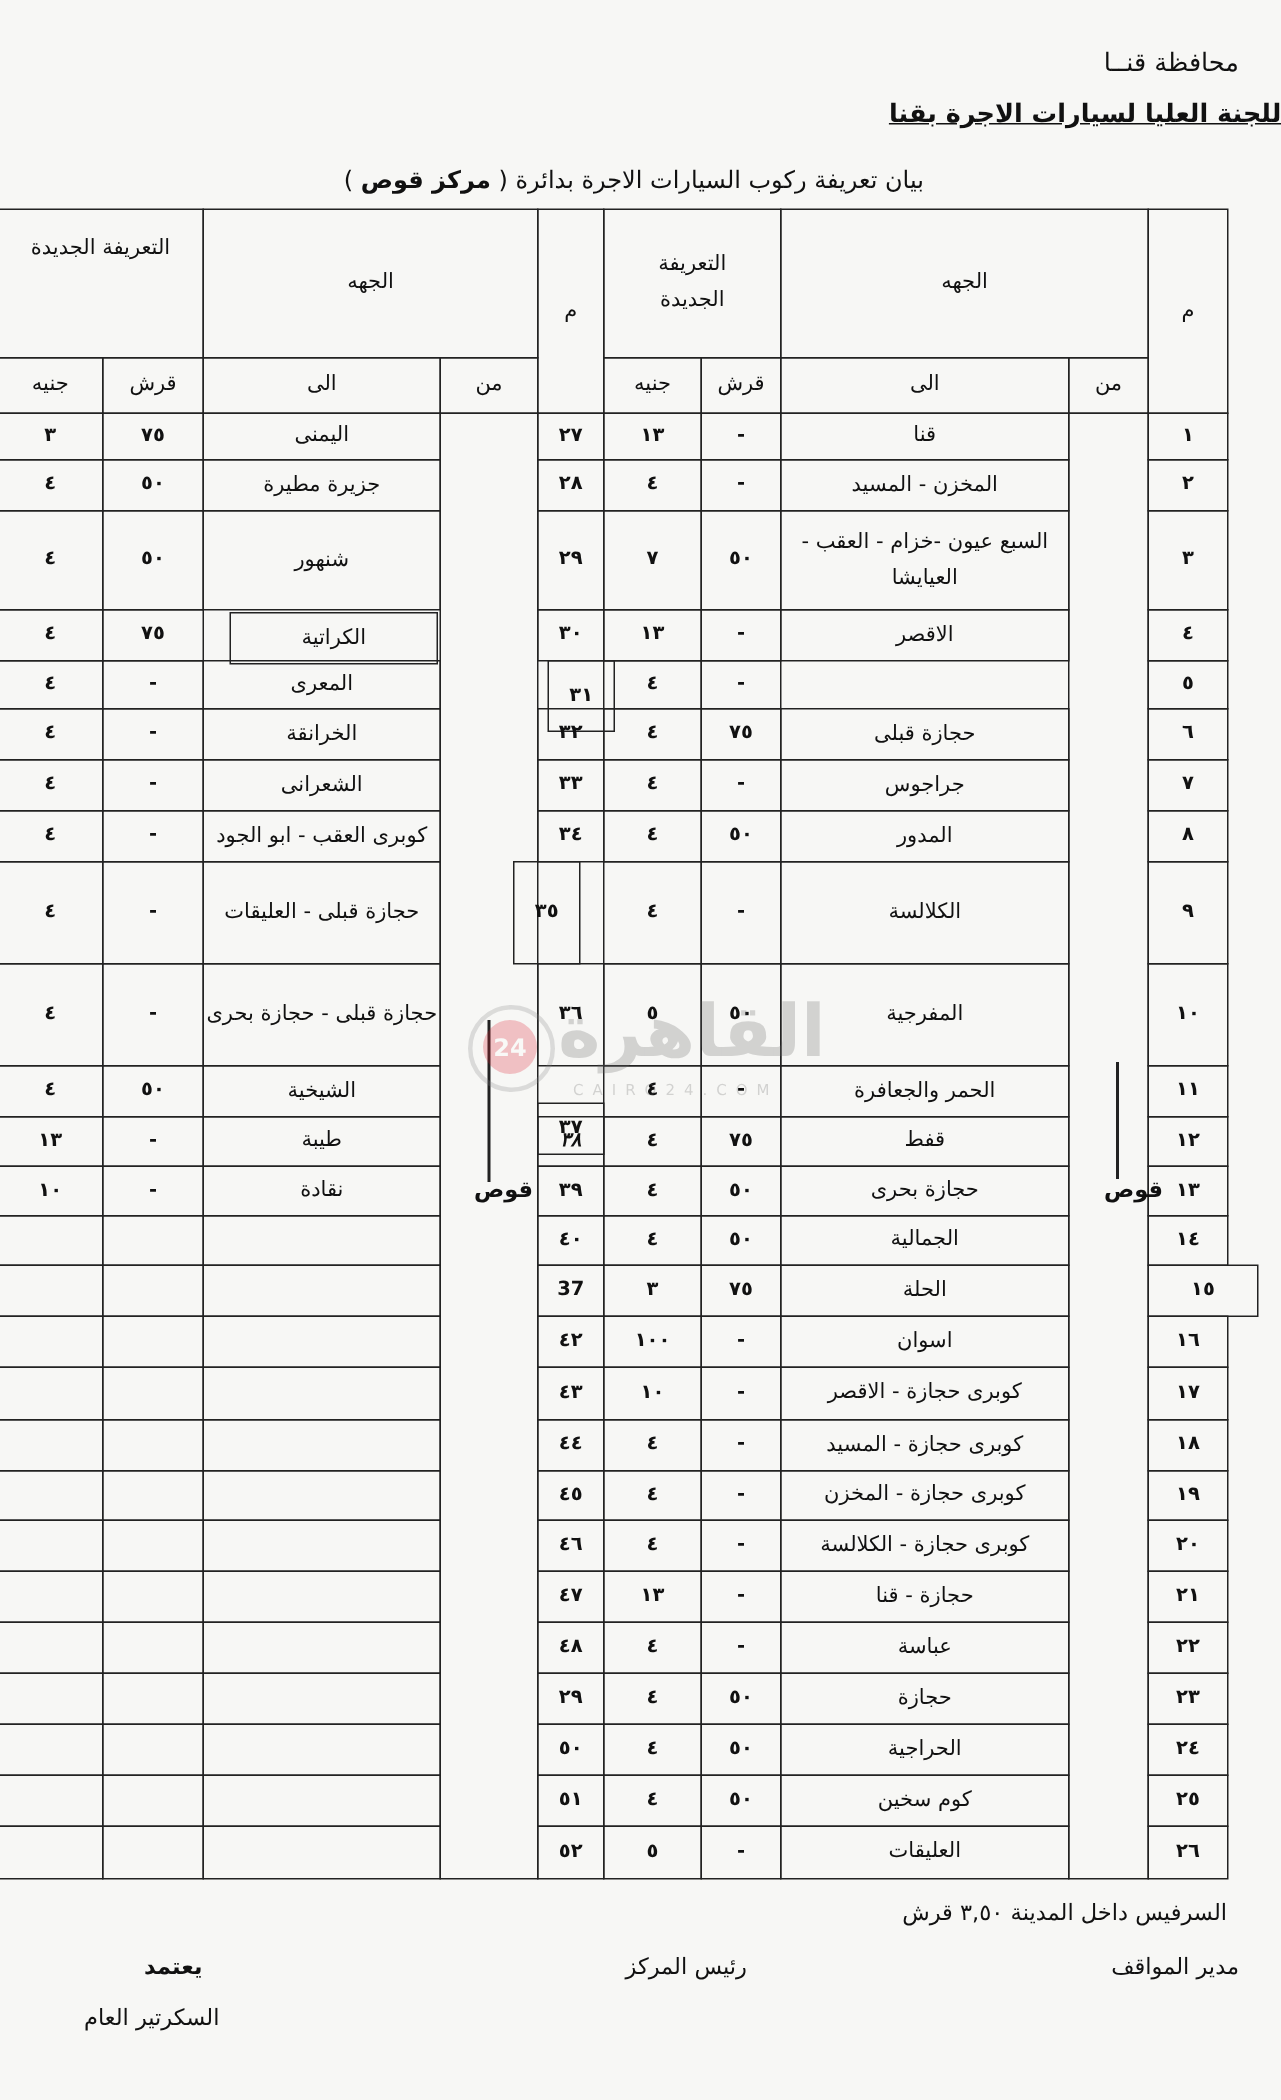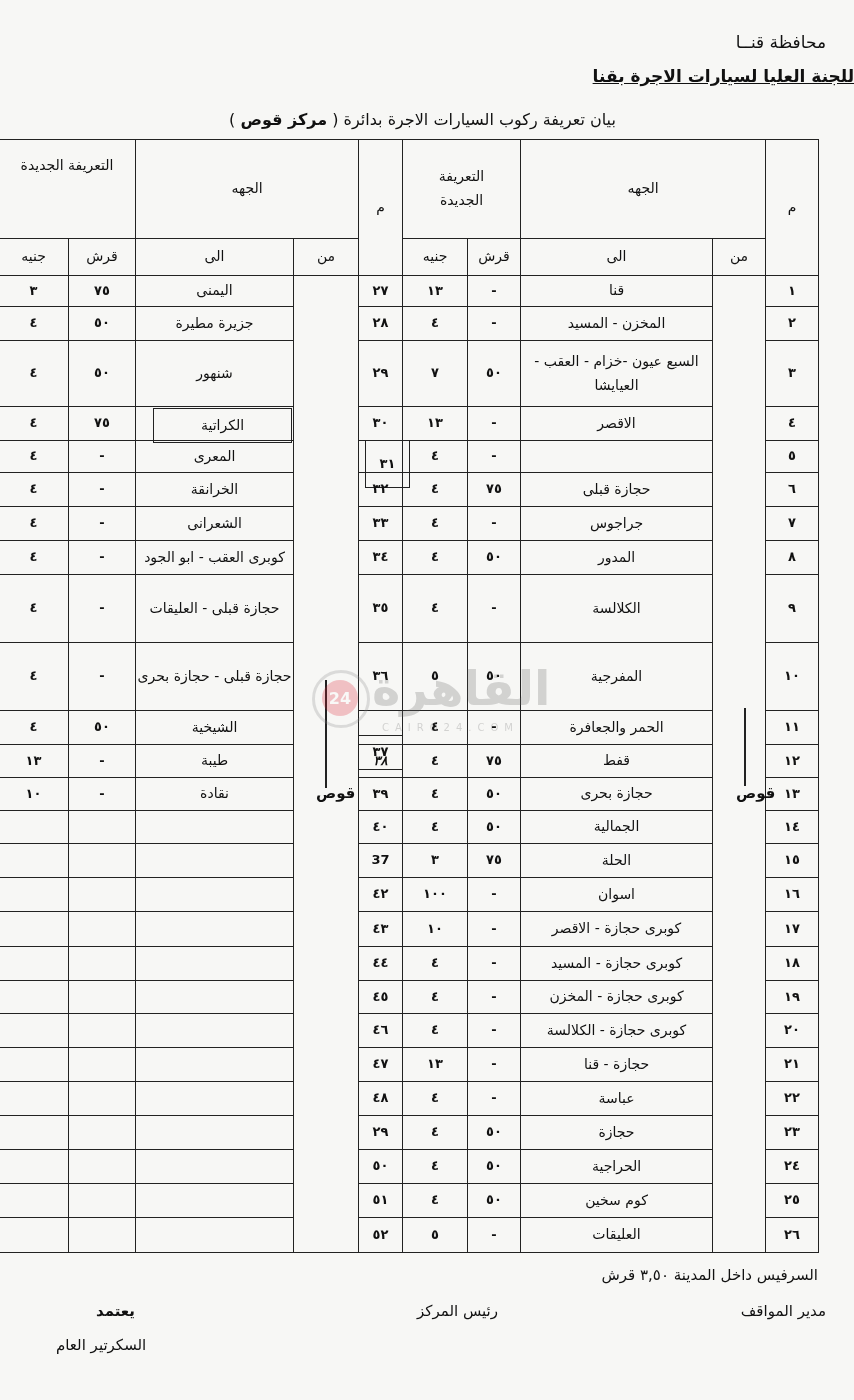--- a/index.html
+++ b/index.html
@@ -138,21 +138,21 @@
     <div class="cell num" style="left: 467px; top: 540px; width: 54px; height: 35px;">٥٠</div>
     <div class="cell num" style="left: 402px; top: 540px; width: 66px; height: 35px;">٤</div>
     <div class="cell num" style="left: 358px; top: 540px; width: 45px; height: 35px;">٣٤</div>
     <div class="cell" style="left: 135px; top: 540px; width: 159px; height: 35px;">كوبرى العقب - ابو الجود</div>
     <div class="cell num" style="left: 68px; top: 540px; width: 68px; height: 35px;">-</div>
     <div class="cell num" style="left: -2px; top: 540px; width: 71px; height: 35px;">٤</div>
     <div class="cell num" style="left: 765px; top: 574px; width: 54px; height: 69px;">٩</div>
     <div class="cell" style="left: 520px; top: 574px; width: 193px; height: 69px;">الكلالسة</div>
     <div class="cell num" style="left: 467px; top: 574px; width: 54px; height: 69px;">-</div>
     <div class="cell num" style="left: 402px; top: 574px; width: 66px; height: 69px;">٤</div>
-    <div class="cell num" style="left: 358px; top: 574px; width: 45px; height: 69px;">٣٥</div>
+    <div class="cell num" style="left: 342px; top: 574px; width: 45px; height: 69px;">٣٥</div>
     <div class="cell" style="left: 135px; top: 574px; width: 159px; height: 69px;">حجازة قبلى - العليقات</div>
     <div class="cell num" style="left: 68px; top: 574px; width: 68px; height: 69px;">-</div>
     <div class="cell num" style="left: -2px; top: 574px; width: 71px; height: 69px;">٤</div>
     <div class="cell num" style="left: 765px; top: 642px; width: 54px; height: 69px;">١٠</div>
     <div class="cell" style="left: 520px; top: 642px; width: 193px; height: 69px;">المفرجية</div>
     <div class="cell num" style="left: 467px; top: 642px; width: 54px; height: 69px;">٥٠</div>
     <div class="cell num" style="left: 402px; top: 642px; width: 66px; height: 69px;">٥</div>
     <div class="cell num" style="left: 358px; top: 642px; width: 45px; height: 69px;">٣٦</div>
     <div class="cell" style="left: 135px; top: 642px; width: 159px; height: 69px;">حجازة قبلى - حجازة بحرى</div>
     <div class="cell num" style="left: 68px; top: 642px; width: 68px; height: 69px;">-</div>
@@ -182,21 +182,21 @@
     <div class="cell num" style="left: 68px; top: 777px; width: 68px; height: 34px;">-</div>
     <div class="cell num" style="left: -2px; top: 777px; width: 71px; height: 34px;">١٠</div>
     <div class="cell num" style="left: 765px; top: 810px; width: 54px; height: 34px;">١٤</div>
     <div class="cell" style="left: 520px; top: 810px; width: 193px; height: 34px;">الجمالية</div>
     <div class="cell num" style="left: 467px; top: 810px; width: 54px; height: 34px;">٥٠</div>
     <div class="cell num" style="left: 402px; top: 810px; width: 66px; height: 34px;">٤</div>
     <div class="cell num" style="left: 358px; top: 810px; width: 45px; height: 34px;">٤٠</div>
     <div class="cell" style="left: 135px; top: 810px; width: 159px; height: 34px;"></div>
     <div class="cell num" style="left: 68px; top: 810px; width: 68px; height: 34px;"></div>
     <div class="cell num" style="left: -2px; top: 810px; width: 71px; height: 34px;"></div>
-    <div class="cell num" style="left: 765px; top: 843px; width: 54px; height: 35px;">١٥</div>
+    <div class="cell num" style="left: 765px; top: 843px; width: 74px; height: 35px;">١٥</div>
     <div class="cell" style="left: 520px; top: 843px; width: 193px; height: 35px;">الحلة</div>
     <div class="cell num" style="left: 467px; top: 843px; width: 54px; height: 35px;">٧٥</div>
     <div class="cell num" style="left: 402px; top: 843px; width: 66px; height: 35px;">٣</div>
     <div class="cell num" style="left: 358px; top: 843px; width: 45px; height: 35px;">37</div>
     <div class="cell" style="left: 135px; top: 843px; width: 159px; height: 35px;"></div>
     <div class="cell num" style="left: 68px; top: 843px; width: 68px; height: 35px;"></div>
     <div class="cell num" style="left: -2px; top: 843px; width: 71px; height: 35px;"></div>
     <div class="cell num" style="left: 765px; top: 877px; width: 54px; height: 35px;">١٦</div>
     <div class="cell" style="left: 520px; top: 877px; width: 193px; height: 35px;">اسوان</div>
     <div class="cell num" style="left: 467px; top: 877px; width: 54px; height: 35px;">-</div>

